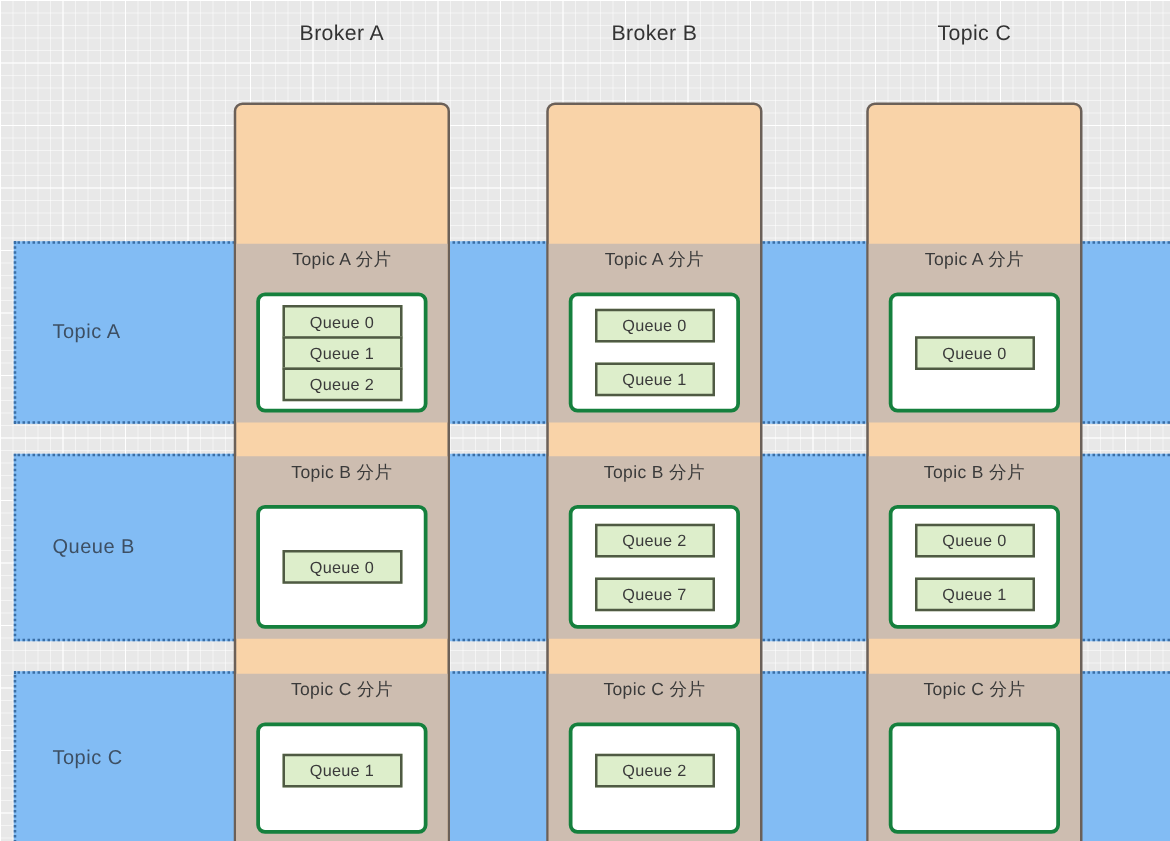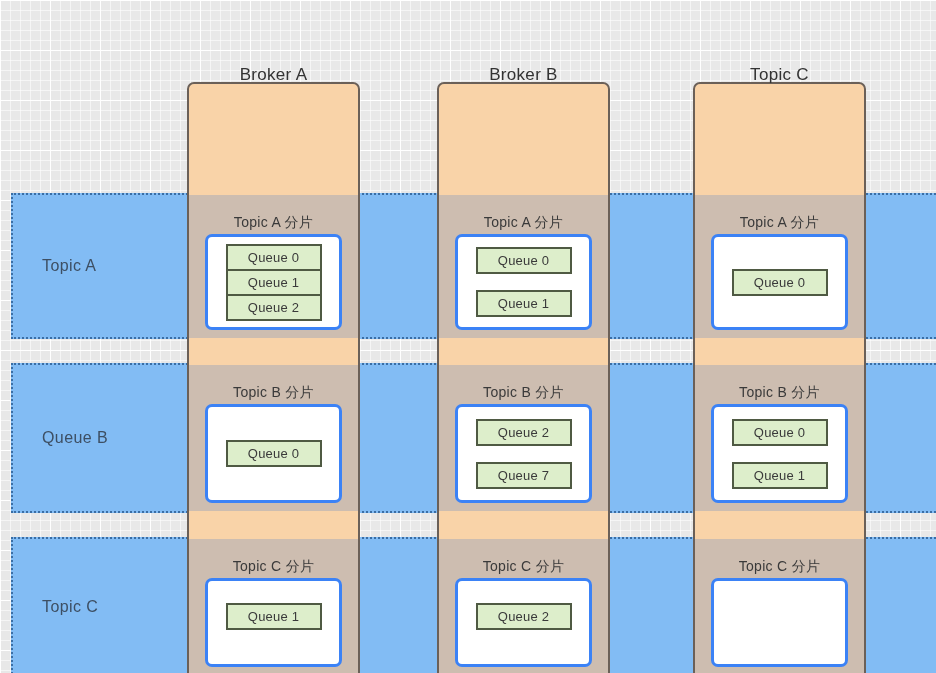--- a/index.html
+++ b/index.html
@@ -58,47 +58,46 @@
   }
   .broker-header{
     position:absolute;
     top:17px;
     width:173px;
     text-align:center;
     font-size:17px;
     color:#333;
     letter-spacing:.3px;
     z-index:6;
-    margin-top:48px;
   }
 
   
   .cell{
     position:absolute;
     width:169px;
     background:#cdbdb0;
     z-index:4;
     box-sizing:border-box;
     overflow:hidden;
   }
   .cell-title{
     text-align:center;
     font-size:14px;
     color:#3a3a3a;
-    padding-top:19px;
+    padding-top:4px;
     letter-spacing:.3px;
     white-space:nowrap;
   }
   .shard-box{
     position:absolute;
     left:16px;right:16px;
     top:39px;
     bottom:8px;
     background:#ffffff;
-    border:3px solid #3b82f6;
+    border:3px solid #15803d;
     border-radius:7px;
     box-sizing:border-box;
     display:flex;
     flex-direction:column;
     align-items:center;
     justify-content:center;
   }
   .shard-box.stacked{gap:0;}
   .shard-box.spaced{gap:16px;}
   .shard-box.topalign{justify-content:flex-start;padding-top:22px;}

